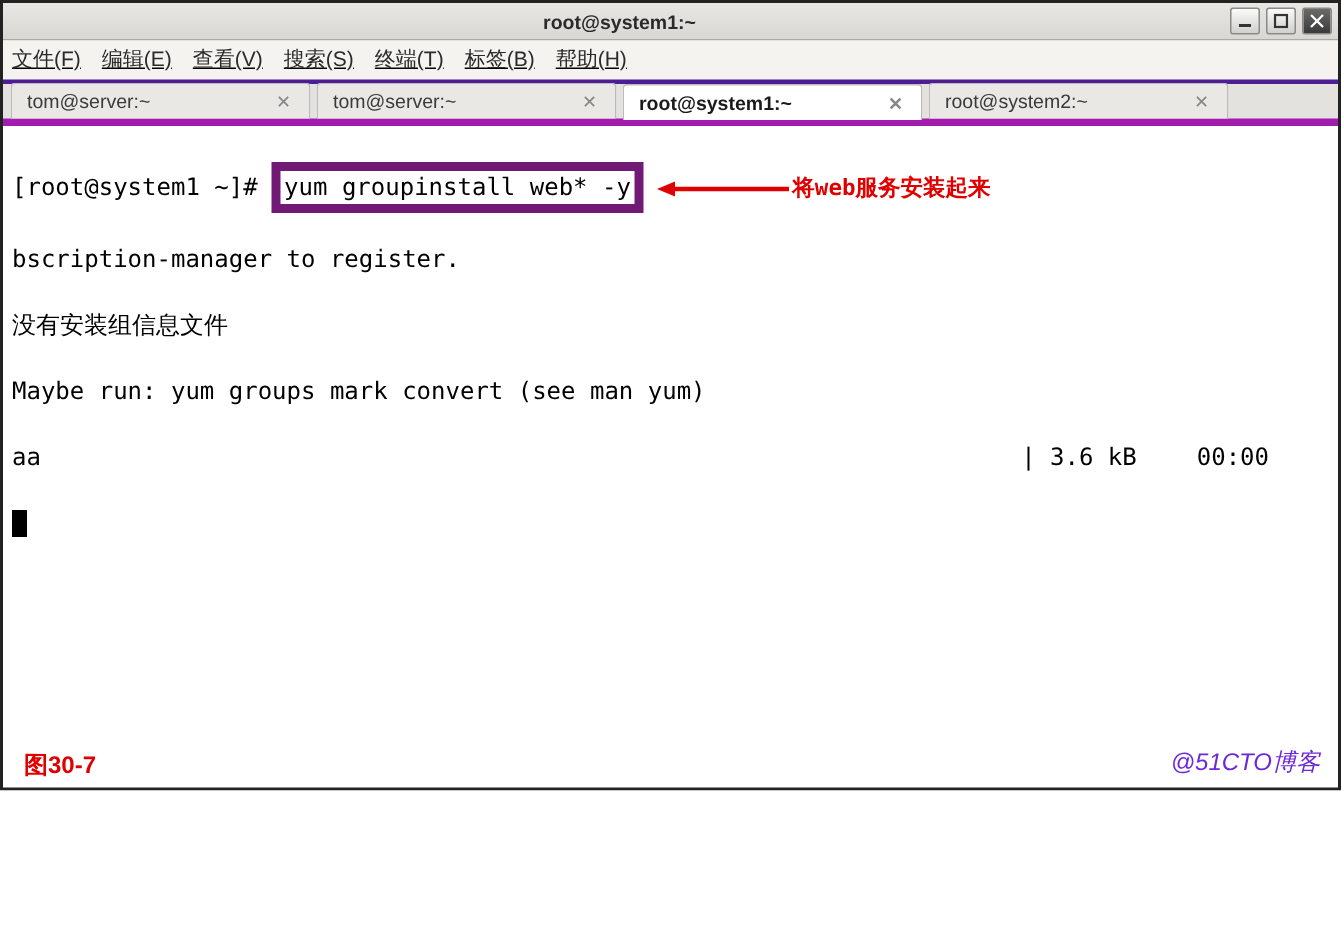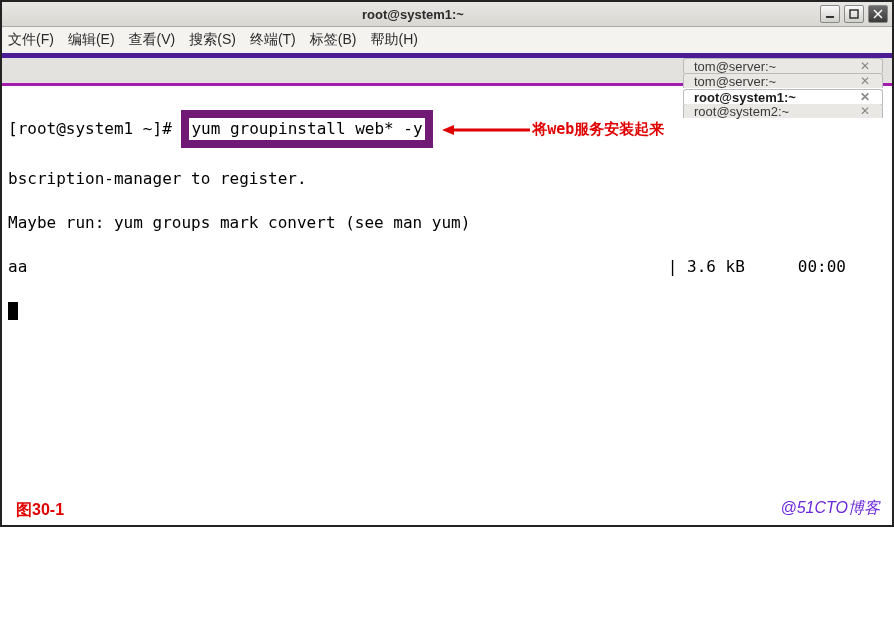--- a/index.html
+++ b/index.html
@@ -33,33 +33,33 @@
     box-sizing:border-box;
   }
   .win-btn.close{background:linear-gradient(#6b6b6b,#3a3a3a);color:#fff;}
   
   .menubar{
     height:26px;
     display:flex;align-items:center;
     padding:0 6px;
     font-size:14px;
     background:#f4f3f0;
-    border-bottom:5px solid #4c1d95;
+    border-bottom:3px solid #4c1d95;
     gap:14px;
+    text-decoration:underline;
   }
   .menubar span{color:#2a2a2a;cursor:default;}
   
   .tabstrip{
     height:28px;
     background:#e3e2de;
     display:flex;align-items:flex-end;
     padding:0 5px;
-    border-bottom:3px solid #a21caf;
+    border-bottom:5px solid #a21caf;
     box-sizing:border-box;
-    flex-direction:column;
   }
   .tab{
     height:24px;
     padding:0 10px;
     display:flex;align-items:center;
     font:13px/1 sans-serif;
     color:#3a3a3a;
     background:#e9e8e4;
     border:1px solid #bbb;border-bottom:none;
     border-radius:3px 3px 0 0;
@@ -84,21 +84,21 @@
   .term{
     font-family:"DejaVu Sans Mono","Liberation Mono",monospace;
     font-size:16px;
     line-height:22px;
     padding:4px 6px;
     color:#000;
     white-space:pre;
     position:relative;
   }
   .hlbox{
-    border:8px solid #701a75;
+    border:6px solid #701a75;
     display:inline-block;
     padding:0 2px;
     margin:-2px 0;
     box-sizing:border-box;
   }
   .annot{
     color:#e00000;
     font-weight:bold;
     font-size:15px;
   }
@@ -174,20 +174,21 @@
       <span class="x">✕</span>
     </div>
   </div>
 
   <div class="term">
 <div style="white-space:pre"><span>[</span><span>root@system1 ~]#</span> <span class="hlbox"><span>yum groupinstall web* -y</span></span> <span class="arrow"><svg width="90" height="14" viewBox="0 0 90 14">
             <line x1="88" y1="7" x2="8" y2="7" stroke="#e00000" stroke-width="3"></line>
             <polygon points="0,7 12,2 12,12" fill="#e00000"></polygon>
           </svg></span><span class="annot">将web服务安装起来</span></div>
 <div>bscription-manager to register.</div>
+<div>没有安装组信息文件</div>
 <div>Maybe run: yum groups mark convert (see man yum)</div>
-<div style="display:flex;justify-content:space-between;padding-right:40px;"><span>aa</span><span style="display:flex;gap:53px;"><span>| 3.6 kB</span><span>00:00</span></span></div>
+<div style="display:flex;justify-content:space-between;padding-right:40px;"><span>aa</span><span style="display:flex;gap:40px;"><span>| 3.6 kB</span><span>00:00</span></span></div>
 <span class="cursor"></span>
   </div>
 
-  <div class="caption">图30-1</div>
+  <div class="caption">图30-7</div>
   <div class="watermark">@51CTO博客</div>
 </div>
 
 </body></html>

